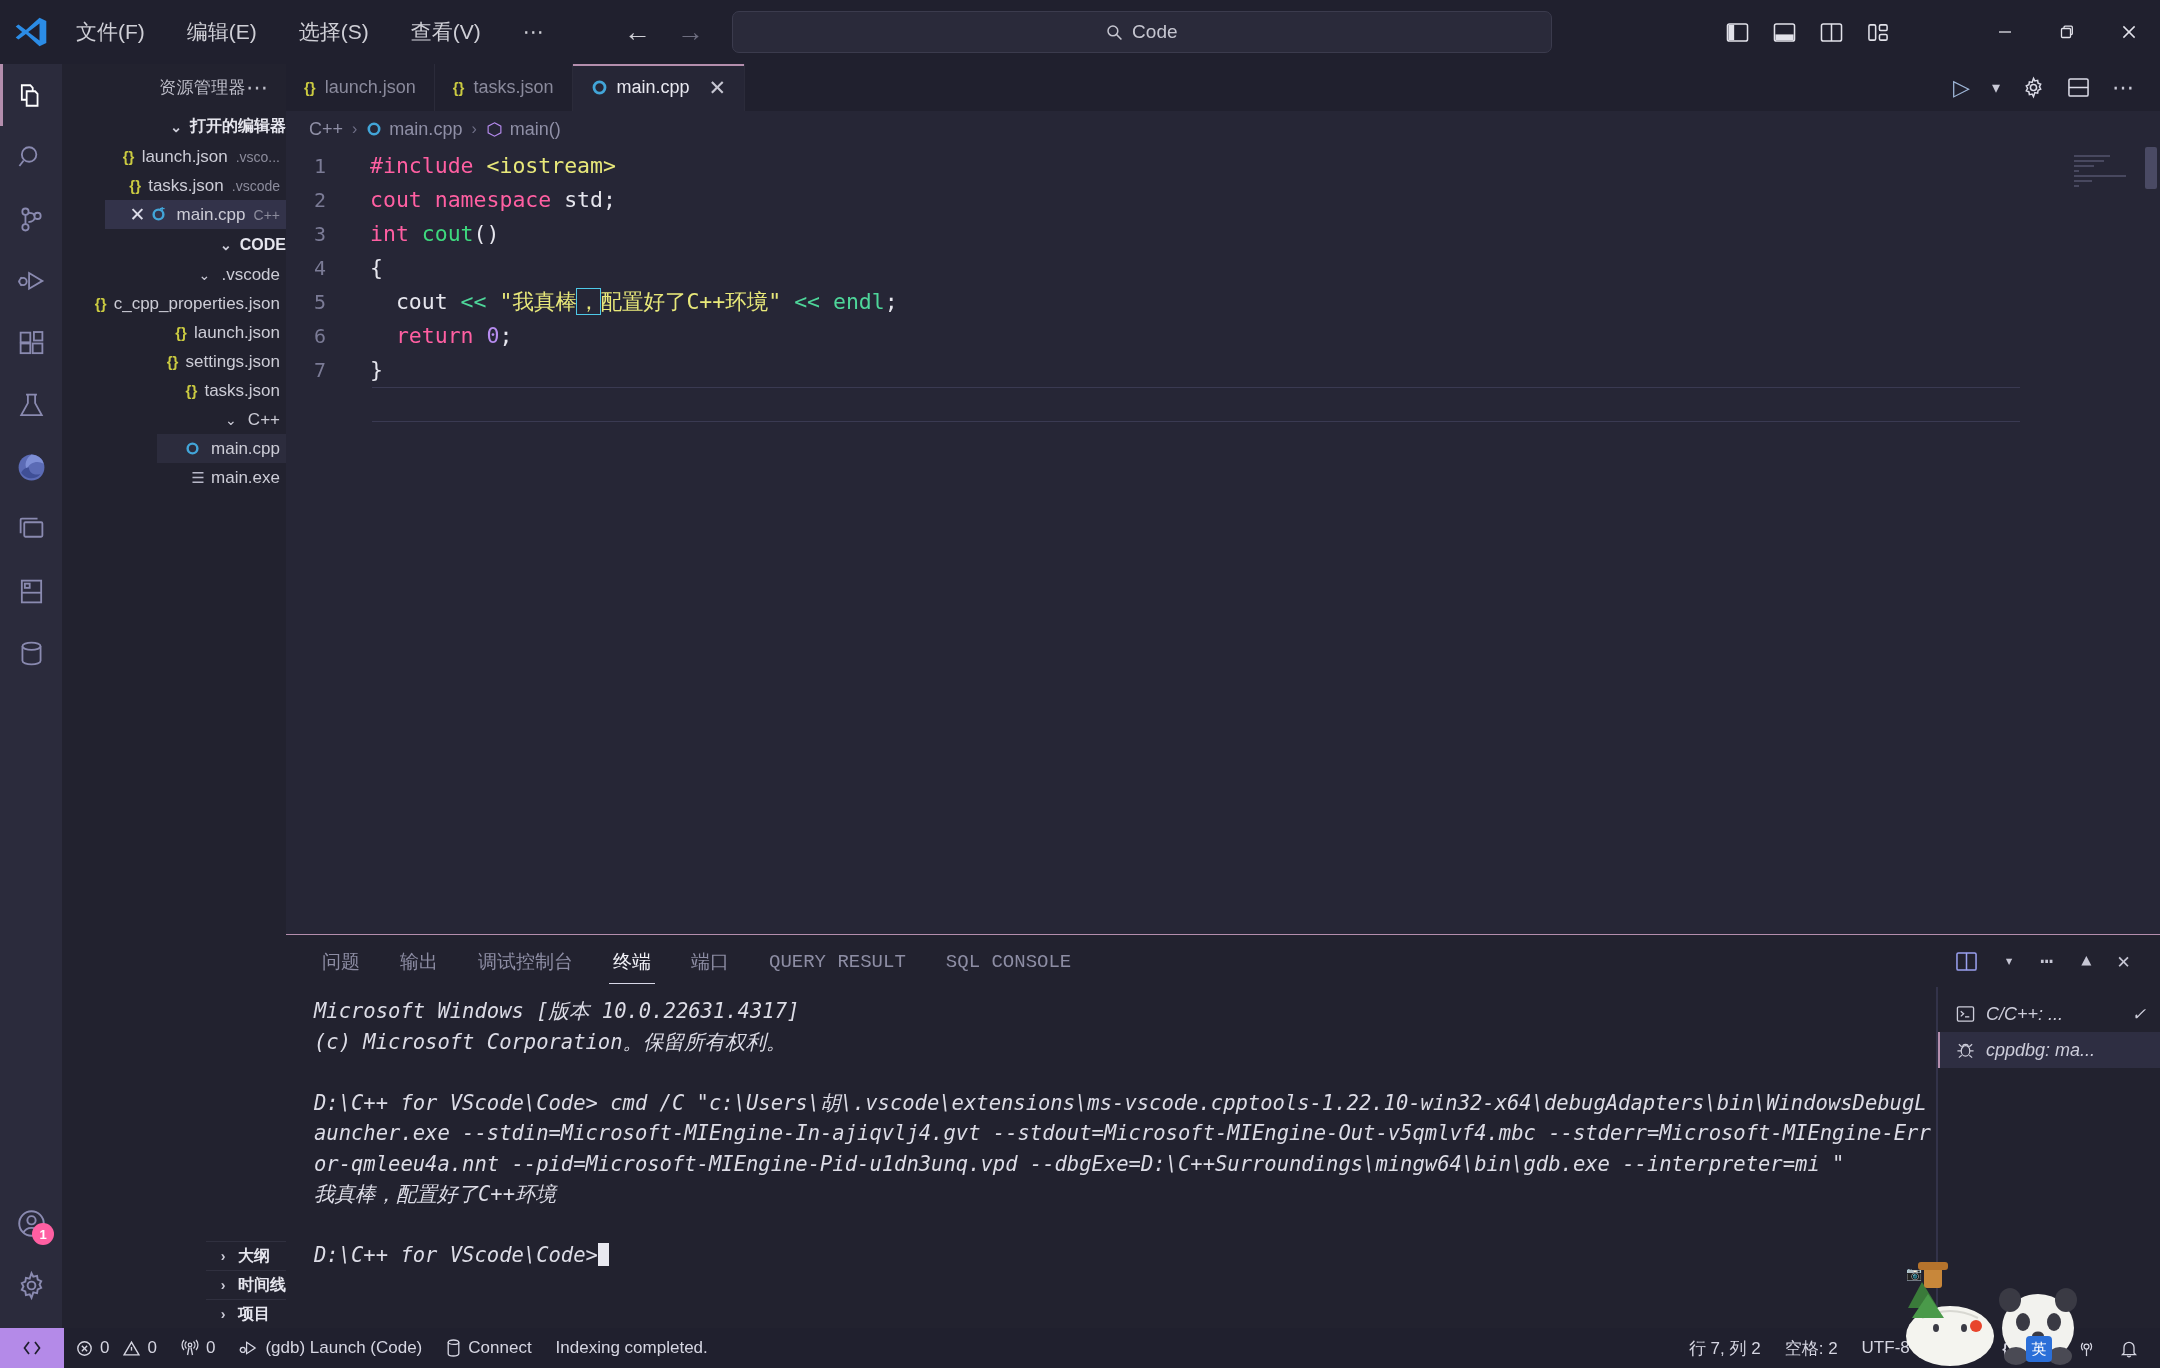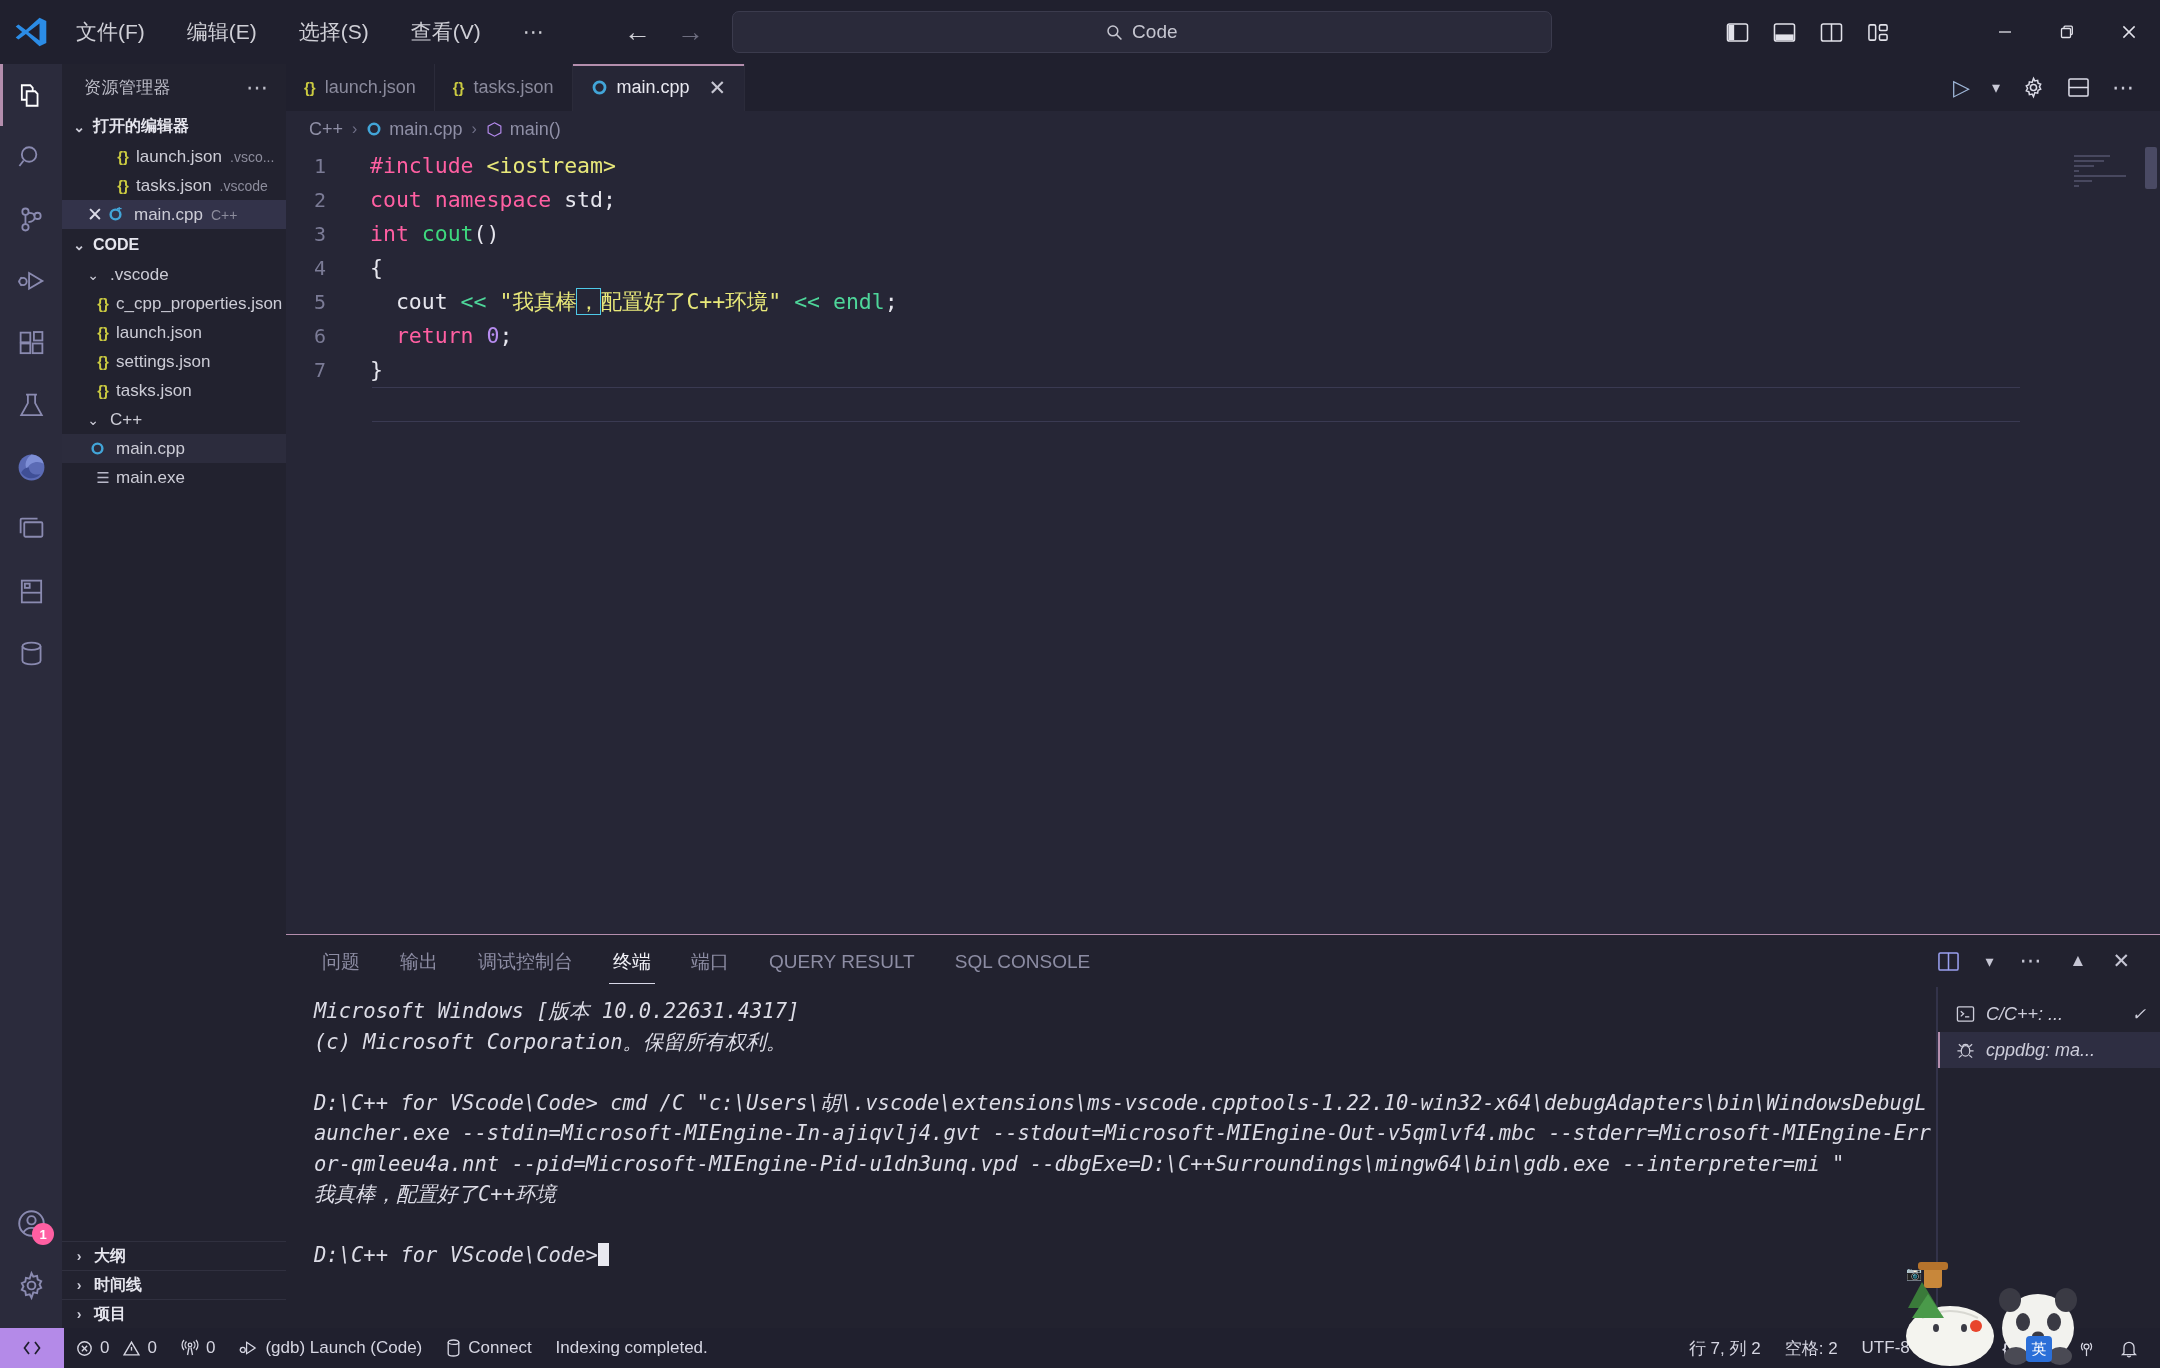--- a/index.html
+++ b/index.html
@@ -51,21 +51,21 @@
     content:""; position:absolute; left:0; top:0; bottom:0; width:3px; background:#b48ead;
   }
   .act-spacer { flex:1; }
   .badge {
     position:absolute; right:8px; bottom:9px; background:#ff5fa2; color:#fff;
     font-size:13px; width:22px; height:22px; border-radius:50%;
     display:flex; align-items:center; justify-content:center; font-weight:bold;
   }
 
   
-  .sidebar { width:224px; background:#22222f; flex:0 0 224px; display:flex; flex-direction:column; }
+  .sidebar { width:224px; background:#22222f; flex:0 0 224px; display:flex; flex-direction:column;align-items:flex-end; }
   .sb-head {
     height:47px; display:flex; align-items:center; justify-content:space-between;
     padding:0 16px 0 22px; font-size:17px; color:#bdbdc8; letter-spacing:.4px;
   }
   .sb-dots { color:#bdbdc8; font-size:22px; letter-spacing:2px; }
   .sec-head {
     height:31px; display:flex; align-items:center; gap:5px; padding-left:8px;
     font-size:16px; font-weight:bold; color:#e6e6ee; cursor:pointer;
   }
   .chev { width:18px; text-align:center; font-size:14px; color:#ccccd8; }
@@ -123,21 +123,21 @@
   .curline-top, .curline-bot {
     position:absolute; left:86px; right:140px; height:1px; background:#3a3a52;
   }
   .minimap { position:absolute; top:8px; right:26px; width:60px; opacity:.5; }
   .minimap div { height:2px; background:#6a6a88; margin-bottom:3px; }
   .scrollbar-v { position:absolute; top:0; right:0; width:20px; bottom:0; }
   .scroll-thumb { position:absolute; top:0; right:3px; width:12px; height:42px; background:#4a4a64; border-radius:2px; }
 
   
   .panel { height:394px; background:#22222f; display:flex; flex-direction:column; border-top:1px solid #b48ead; }
-  .panel-tabs { height:52px; display:flex; align-items:center; padding-left:32px; gap:32px; position:relative; }
+  .panel-tabs { height:52px; display:flex; align-items:center; padding-left:32px; gap:32px; position:relative;font-family:Liberation Mono, monospace; }
   .ptab { font-size:19px; color:#8d8da4; cursor:pointer; padding:10px 4px 8px; white-space:nowrap; }
   .ptab.active { color:#f2f2f8; border-bottom:1.5px solid #d8d8e8; }
   .panel-actions { margin-left:auto; display:flex; align-items:center; gap:26px; padding-right:30px; color:#c6c6d4; }
   .panel-body { flex:1; display:flex; min-height:0;font-style:italic; }
   .terminal {
     flex:1; font-family:"DejaVu Sans Mono", monospace; font-size:20.5px; line-height:30.5px;
     color:#dcdce6; padding:9px 0 0 28px; white-space:pre-wrap; word-break:break-all; min-width:0;
     position:relative;
   }
   .term-cursor { display:inline-block; width:11px; height:23px; background:#e8e8f0; vertical-align:-4px; }

